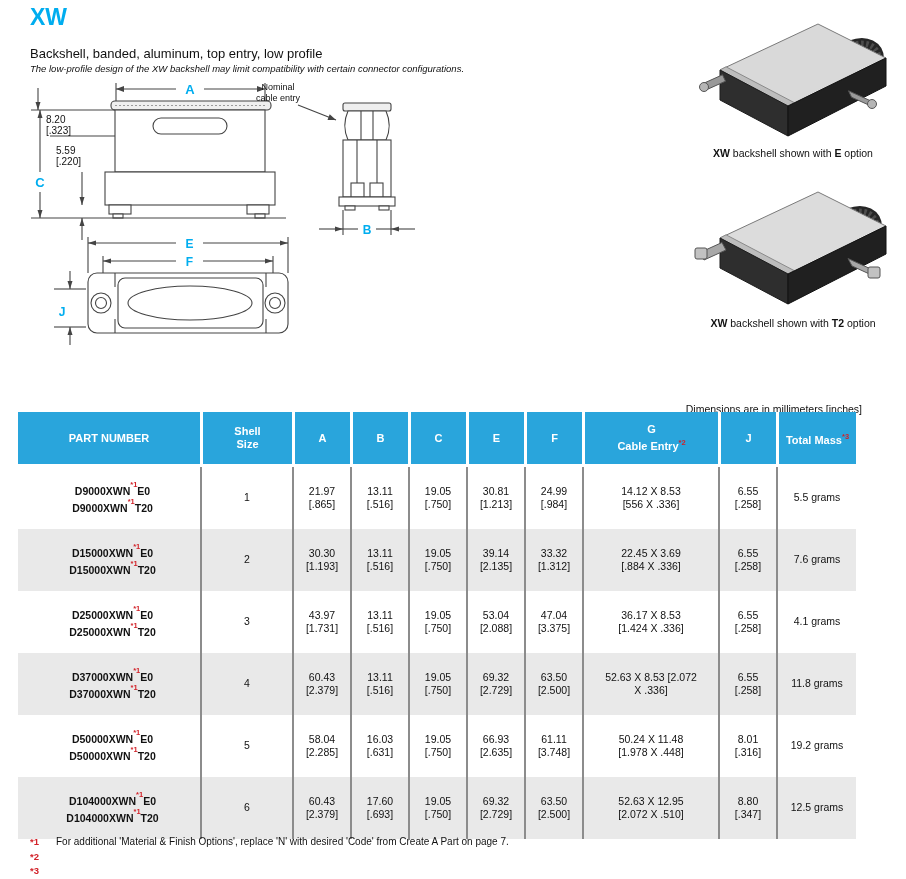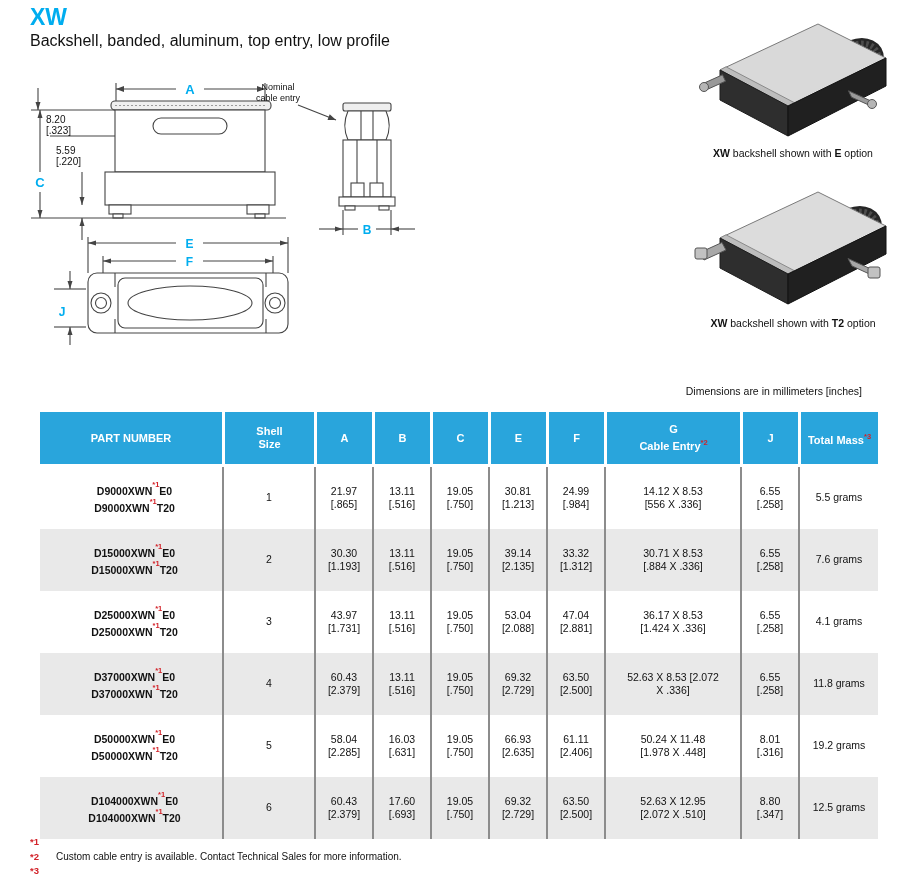--- a/index.html
+++ b/index.html
@@ -2,41 +2,41 @@
 <html><head>
 <meta charset="utf-8">
 <style>
   html,body { margin:0; padding:0; background:#fff; }
   .page { position:relative; width:900px; height:879px; background:#fff;
           font-family:"Liberation Sans", sans-serif; color:#111; overflow:hidden;text-decoration:underline; }
 
   
   .hdr { position:absolute; left:30px; top:5px; }
   .title { color:#00ADEF; font-size:23px; font-weight:bold; line-height:24px; }
-  .subtitle { font-size:16px; color:#111; margin-top:3px; }
+  .subtitle { font-size:13px; color:#111; margin-top:17px; }
   .disclaimer { font-size:9.5px; font-style:italic; color:#111; margin-top:2px; }
 
   
   .drawing { position:absolute; left:26px; top:80px; }
   .drawing svg text { font-family:"Liberation Sans", sans-serif; }
   .dimlabel { fill:#00ADEF; font-weight:bold; }
   .dimtext { fill:#111; }
 
   
   .photo { position:absolute; }
   .caption { position:absolute; width:220px; display:flex; justify-content:center;
              font-size:10.5px; color:#111; }
   .caption span { white-space:pre; }
   .caption .b { font-weight:bold; }
 
   
-  .dims-note { position:absolute; top:385px; right:38px; font-size:10.5px; color:#111; }
-
-  
-  table.spec { position:absolute; left:40px; top:412px; border-collapse:separate;
+  .dims-note { position:absolute; top:403px; right:38px; font-size:10.5px; color:#111; }
+
+  
+  table.spec { position:absolute; left:18px; top:412px; border-collapse:separate;
                border-spacing:0; table-layout:fixed; width:838px; }
   table.spec th { background:#29A5DC; color:#fff; font-size:11px; font-weight:bold;
                   text-align:center; vertical-align:middle; height:52px; padding:0 2px;
                   border-bottom:3px solid #fff; line-height:13px; }
   table.spec th + th { border-left:3px solid #fff; }
   table.spec td { font-size:10.5px; text-align:center; vertical-align:middle;
                   height:60px; line-height:13.5px; color:#111; }
   table.spec td + td { border-left:2px solid #8C8C8C; }
   tr.alt td { background:#E9E9E9; }
   td.pn { text-align:left; padding-left:8px; font-weight:bold; font-size:11px; line-height:16px; }
@@ -51,20 +51,21 @@
   .fn .tx { color:#111; }
 </style>
 </head>
 <body>
 
 <div class="page">
 
   <div class="hdr">
     <div class="title">XW</div>
     <div class="subtitle">Backshell, banded, aluminum, top entry, low profile</div>
+    <div class="disclaimer">The low-profile design of the XW backshell may limit compatibility with certain connector configurations.</div>
   </div>
 
   <div class="drawing">
     <svg width="440" height="300" viewBox="0 0 440 300" fill="none" stroke="#444" stroke-width="1.1">
 
       <line x1="90" y1="21" x2="90" y2="3"></line>
         <line x1="239" y1="21" x2="239" y2="3"></line>
       <line x1="90" y1="9" x2="150" y2="9"></line>
         <line x1="178" y1="9" x2="239" y2="9"></line>
       <polygon points="90,9 98,6 98,12" fill="#444" stroke="none"></polygon>
@@ -294,21 +295,21 @@
           </td>
         <td>
             <div>39.14</div>
             <div>[2.135]</div>
           </td>
         <td>
             <div>33.32</div>
             <div>[1.312]</div>
           </td>
         <td>
-            <div>30.71 X 8.53</div>
+            <div>22.45 X 3.69</div>
             <div>[.884 X .336]</div>
           </td>
         <td>
             <div>6.55</div>
             <div>[.258]</div>
           </td>
         <td>7.6 grams</td>
       </tr>
       <tr>
         <td class="pn">
@@ -327,21 +328,21 @@
         <td>
             <div>19.05</div>
             <div>[.750]</div>
           </td>
         <td>
             <div>53.04</div>
             <div>[2.088]</div>
           </td>
         <td>
             <div>47.04</div>
-            <div>[2.881]</div>
+            <div>[3.375]</div>
           </td>
         <td>
             <div>36.17 X 8.53</div>
             <div>[1.424 X .336]</div>
           </td>
         <td>
             <div>6.55</div>
             <div>[.258]</div>
           </td>
         <td>4.1 grams</td>
@@ -399,21 +400,21 @@
         <td>
             <div>19.05</div>
             <div>[.750]</div>
           </td>
         <td>
             <div>66.93</div>
             <div>[2.635]</div>
           </td>
         <td>
             <div>61.11</div>
-            <div>[2.406]</div>
+            <div>[3.748]</div>
           </td>
         <td>
             <div>50.24 X 11.48</div>
             <div>[1.978 X .448]</div>
           </td>
         <td>
             <div>8.01</div>
             <div>[.316]</div>
           </td>
         <td>19.2 grams</td>
@@ -453,23 +454,23 @@
             <div>[.347]</div>
           </td>
         <td>12.5 grams</td>
       </tr>
     </tbody>
   </table>
 
   <div class="fnotes">
     <div class="fn">
       <span class="mk">*1</span>
+      <span class="tx">For additional 'Material &amp; Finish Options', replace 'N' with desired 'Code' from Create A Part on page 7.</span>
     </div>
     <div class="fn">
       <span class="mk">*2</span>
-      <span class="tx">Custom cable entry is available. Contact Technical Sales for more information.</span>
     </div>
     <div class="fn">
       <span class="mk">*3</span>
     </div>
   </div>
 
 </div>
 
 </body></html>

